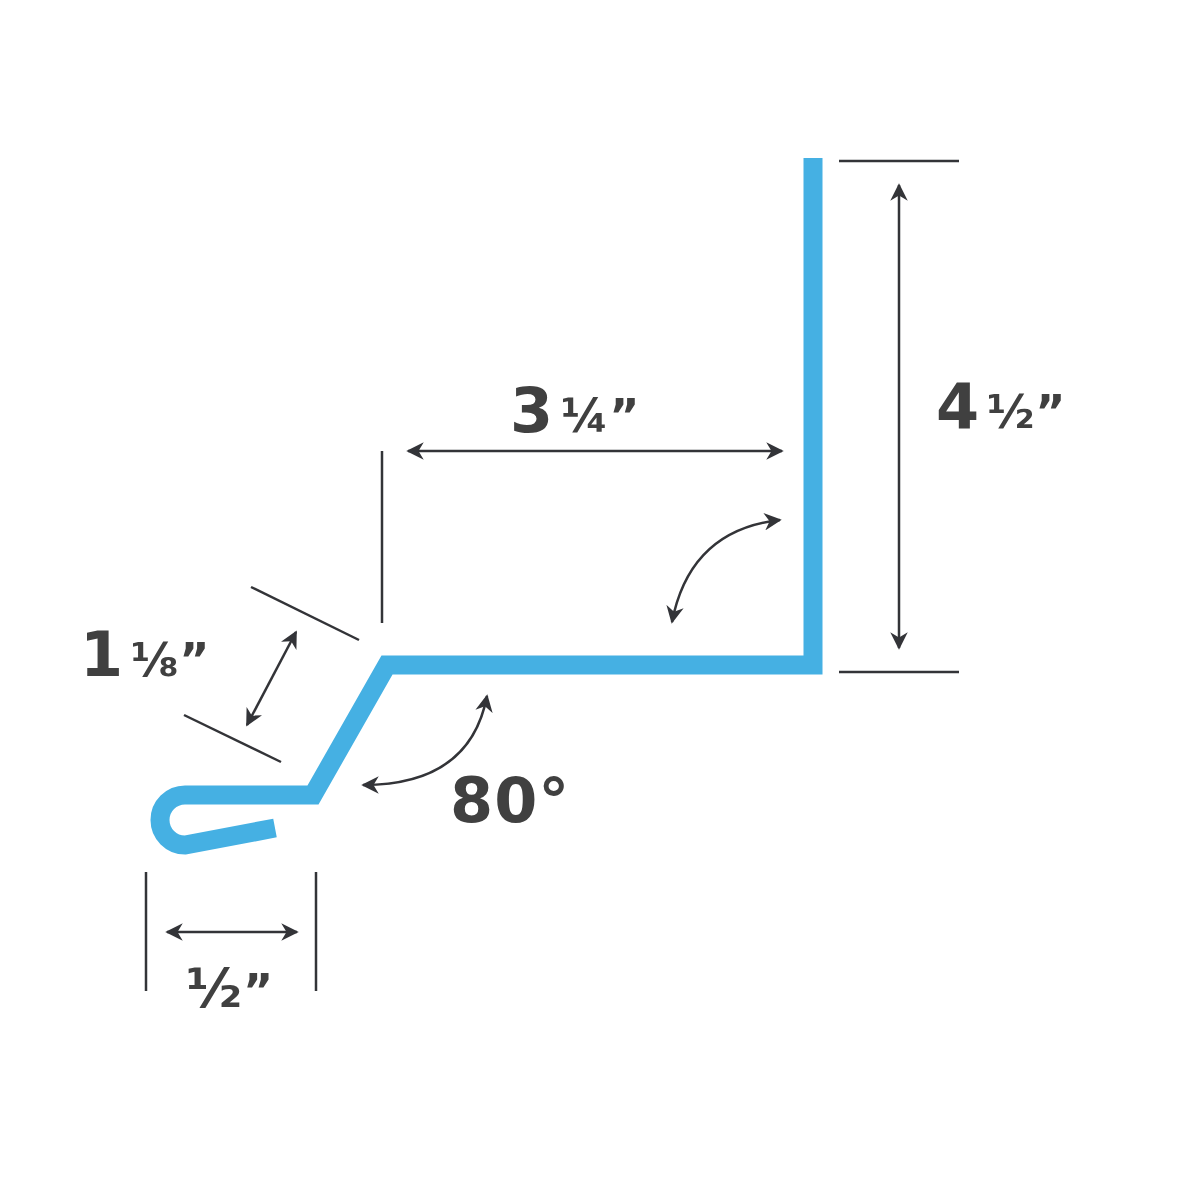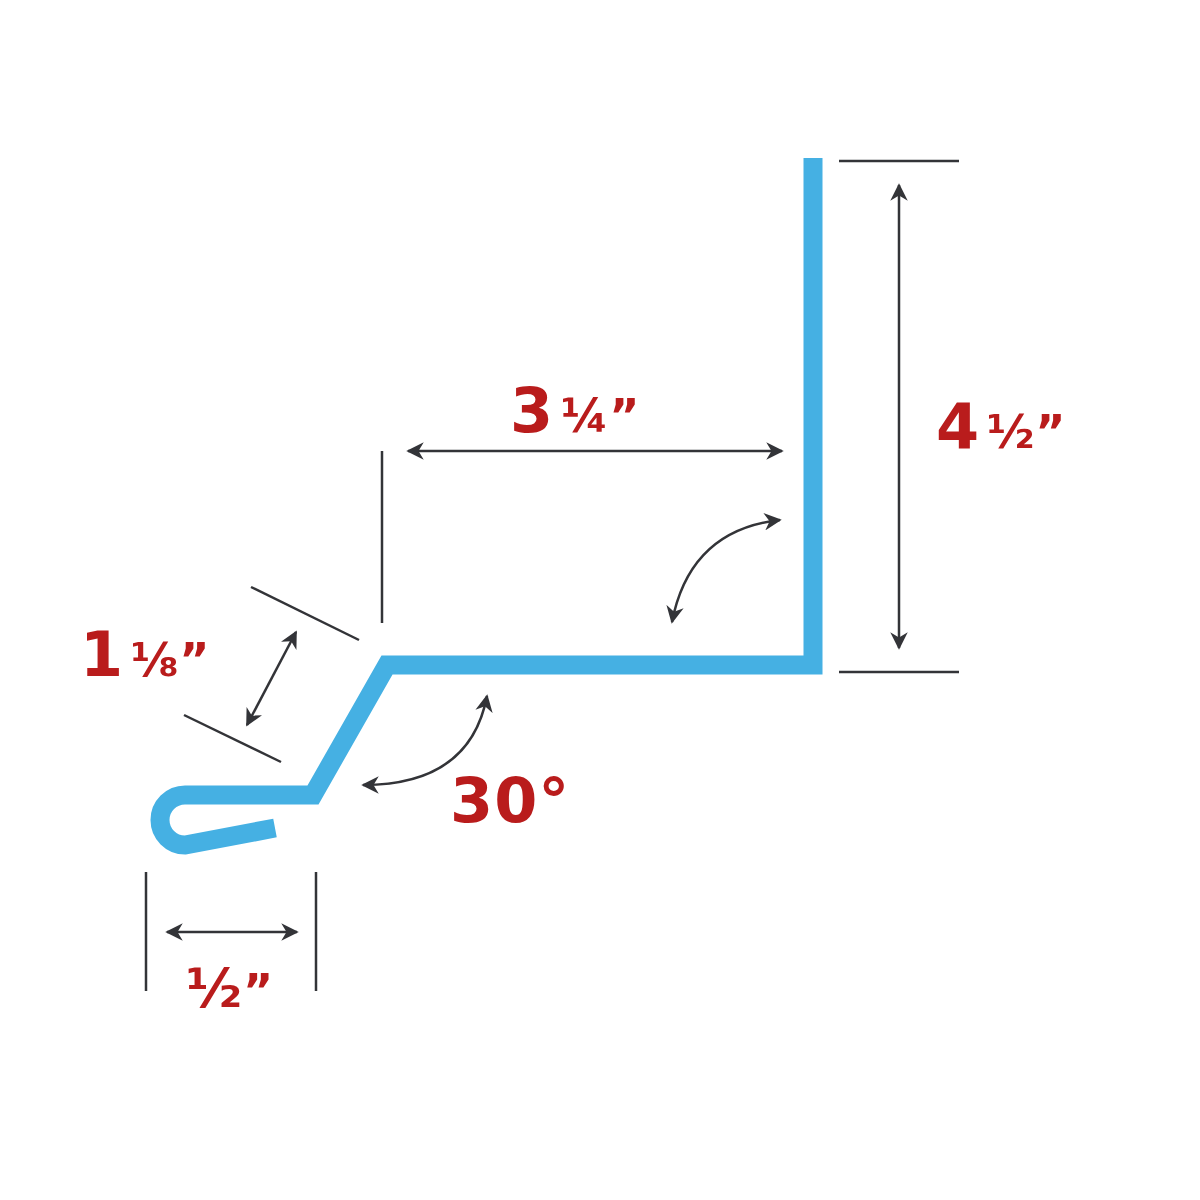--- a/index.html
+++ b/index.html
@@ -1,18 +1,18 @@
 <!DOCTYPE html>
 <html><head>
 <meta charset="utf-8">
 <style>
   html, body { margin:0; padding:0; background:#ffffff; }
   body { width:1200px; height:1200px; position:relative; overflow:hidden; font-family:"DejaVu Sans", sans-serif; }
   svg { position:absolute; left:0; top:0; }
-  .lbl { position:absolute; color:#b91c1c; font-weight:bold; white-space:nowrap; line-height:1; letter-spacing:1px; }
+  .lbl { position:absolute; color:#404040; font-weight:bold; white-space:nowrap; line-height:1; letter-spacing:1px; }
   .big { font-size:62px; }
   .frac { font-size:46px; }
 </style>
 </head>
 <body>
 
 <svg width="1200" height="1200" viewBox="0 0 1200 1200">
   <defs>
     <marker id="ah" viewBox="0 0 10 10" refX="9" refY="5" markerWidth="7" markerHeight="7" orient="auto-start-reverse">
       <path d="M0,0 L10,5 L0,10 L3,5 Z" fill="#333438"></path>
@@ -42,34 +42,34 @@
 
   <path d="M363,785 Q470,785 487,696" fill="none" stroke="#333438" stroke-width="2.5" marker-start="url(#ah)" marker-end="url(#ah)"></path>
 
   <g stroke="#333438" stroke-width="2.5" fill="none">
     <line x1="146" y1="872" x2="146" y2="991"></line>
     <line x1="316" y1="872" x2="316" y2="991"></line>
     <line x1="167" y1="932" x2="297" y2="932" marker-start="url(#ah)" marker-end="url(#ah)"></line>
   </g>
 </svg>
 
-<div class="lbl" style="left:936px; top:396px;">
+<div class="lbl" style="left:936px; top:376px;">
   <span class="big">4</span>
   <span class="frac">½</span><span class="frac">”</span>
 </div>
 
 <div class="lbl" style="left:510px; top:380px;">
   <span class="big">3</span>
   <span class="frac">¼</span><span class="frac">”</span>
 </div>
 
 <div class="lbl" style="left:80px; top:624px;">
   <span class="big">1</span>
   <span class="frac">⅛</span><span class="frac">”</span>
 </div>
 
 <div class="lbl" style="left:450px; top:770px;">
-  <span class="big">30°</span>
+  <span class="big">80°</span>
 </div>
 
 <div class="lbl" style="left:186px; top:962px;">
   <span class="frac" style="font-size:54px">½</span><span class="frac">”</span>
 </div>
 
 </body></html>

